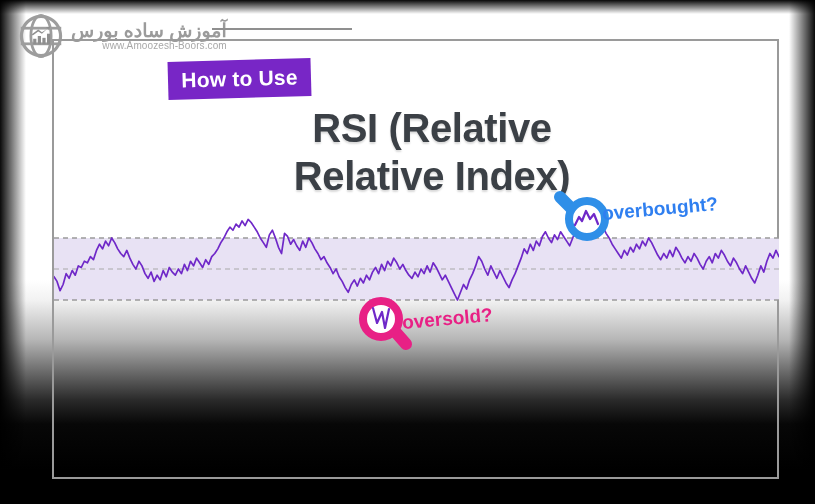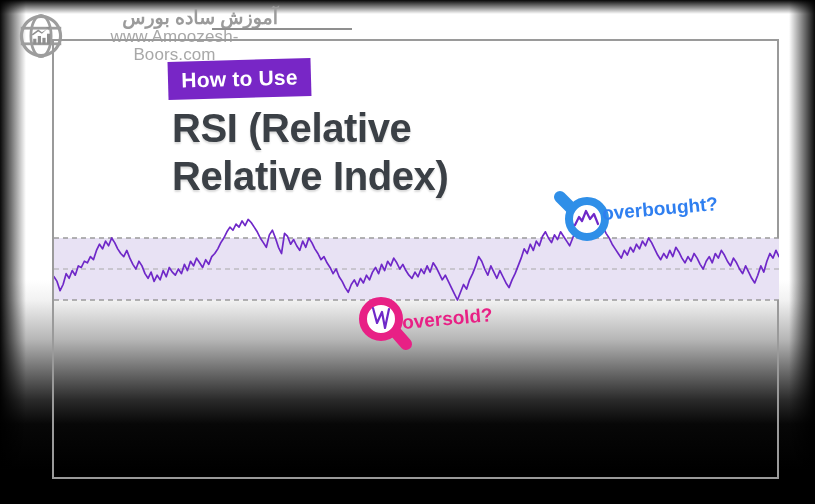--- a/index.html
+++ b/index.html
@@ -81,21 +81,21 @@
   }
   #logo-fa {
     color: #9b9b9b;
     font-size: 19px;
     font-weight: bold;
     direction: rtl;
     letter-spacing: 0.2px;
   }
   #logo-url {
     color: #a8a8a8;
-    font-size: 17px;
+    font-size: 10px;
     letter-spacing: 0.1px;
     text-align: center;
   }
   #logo-rule {
     position: absolute;
     left: 212px;
     top: 28px;
     width: 140px;
     height: 2px;
     background: #8f8f8f;
@@ -127,20 +127,21 @@
     position: absolute;
     left: 172px;
     top: 104px;
     width: 520px;
     color: #3b4046;
     font-size: 40px;
     font-weight: bold;
     line-height: 1.2;
     letter-spacing: -0.4px;
     text-shadow: 0 2px 2px rgba(0,0,0,0.15);
+    text-align: center;
   }
   #title .ln { display: block; }
 
   
   #chart {
     position: absolute;
     left: 54px;
     top: 196px;
     width: 725px;
     height: 120px;

